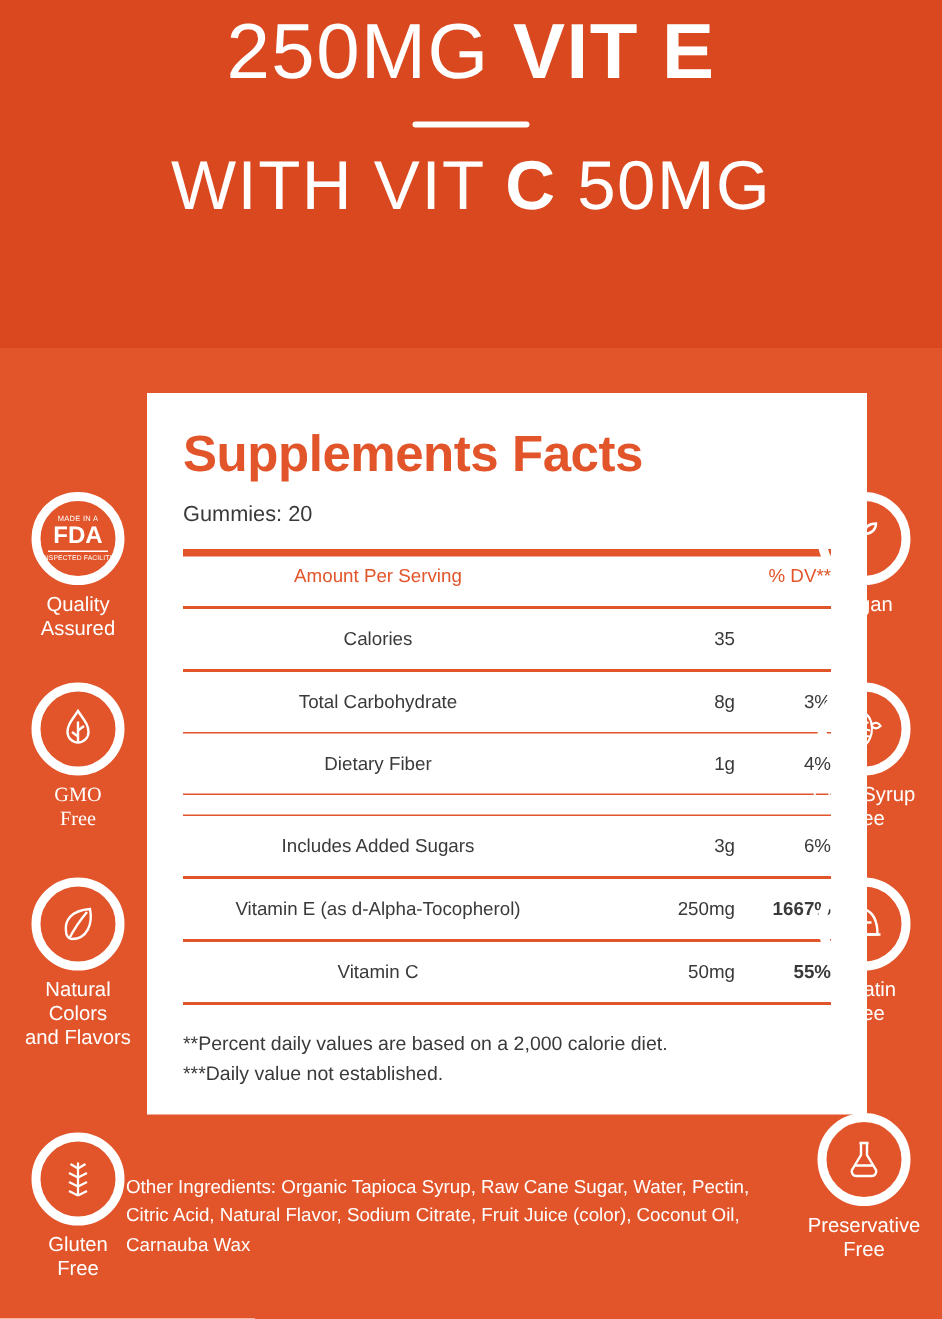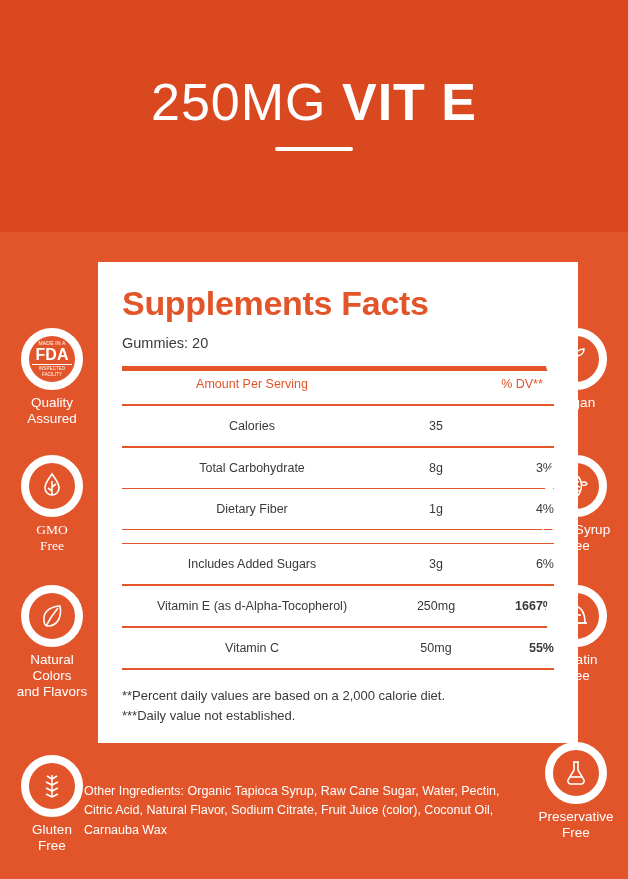--- a/index.html
+++ b/index.html
@@ -15,21 +15,21 @@
     overflow: hidden;
   }
   
   .header {
     position: absolute;
     left: 0; top: 0; width: 628px; height: 232px;
     background: #d9481f;
     display: flex;
     flex-direction: column;
     align-items: center;
-    justify-content: center;
+    justify-content: flex-start;
     padding-top: 8px;
   }
   .headline-1 {
     color: #ffffff;
     font-size: 52px;
     font-weight: bold;
     letter-spacing: 1px;
     line-height: 1.05;
     text-align: center;
   }
@@ -76,29 +76,29 @@
   .thin-rule { height: 1px; background: #e2552a; }
 
   table.facts { width: 100%; border-collapse: collapse; }
   table.facts td {
     font-size: 12.5px;
     color: #3a3a3a;
     padding: 7px 0 6px 0;
     vertical-align: middle;
   }
   td.name { text-align: center; }
-  td.amt { text-align: center; width: 108px; }
+  td.amt { text-align: right; width: 108px; }
   td.dv  { text-align: right; width: 64px; padding-right: 4px; }
   tr.hdr td {
     color: #e2552a;
     font-size: 12.5px;
     font-weight: normal;
     padding: 6px 0 6px 0;
   }
-  tr.hdr td.dv { text-align: center; }
+  tr.hdr td.dv { text-align: right; }
   .indent-1 { padding-left: 12px; }
   .indent-2 { padding-left: 24px; }
   .bold-cell { font-weight: bold; }
   .rule-row td { padding: 0; }
   .rule-row div.med-rule, .rule-row div.thin-rule, .rule-row div.thick-rule { width: 100%; }
 
   .footnotes {
     margin-top: 10px;
     color: #3a3a3a;
     font-size: 13px;
@@ -117,21 +117,21 @@
   
   .badge {
     position: absolute;
     width: 96px;
     text-align: center;
     color: #ffffff;
   }
   .badge .circle {
     width: 62px; height: 62px;
     margin: 0 auto 5px auto;
-    border: 8px solid #ffffff;
+    border: 6px solid #ffffff;
     border-radius: 50%;
     display: flex; align-items: center; justify-content: center;
   }
   .badge .label {
     font-size: 13.5px;
     line-height: 1.2;
     font-weight: normal;
   }
   .badge.fda .circle { flex-direction: column; gap: 1px; }
   .fda-top { font-size: 5px; letter-spacing: 0.2px; line-height: 1; }
@@ -153,20 +153,23 @@
 </head>
 <body>
 
 <div class="page">
 
   <div class="header">
     <div class="headline-1">
       <span class="light">250MG </span><span>VIT E</span>
     </div>
     <div class="hr-divider"></div>
+    <div class="headline-2">
+      <span>WITH VIT </span><span class="bold">C</span><span> 50MG</span>
+    </div>
   </div>
 
   <div class="facts-panel">
     <div class="facts-title">Supplements Facts</div>
 
     <div class="serving-line">
       <span class="lbl">Gummies:</span>
       <span>20</span>
     </div>
 

